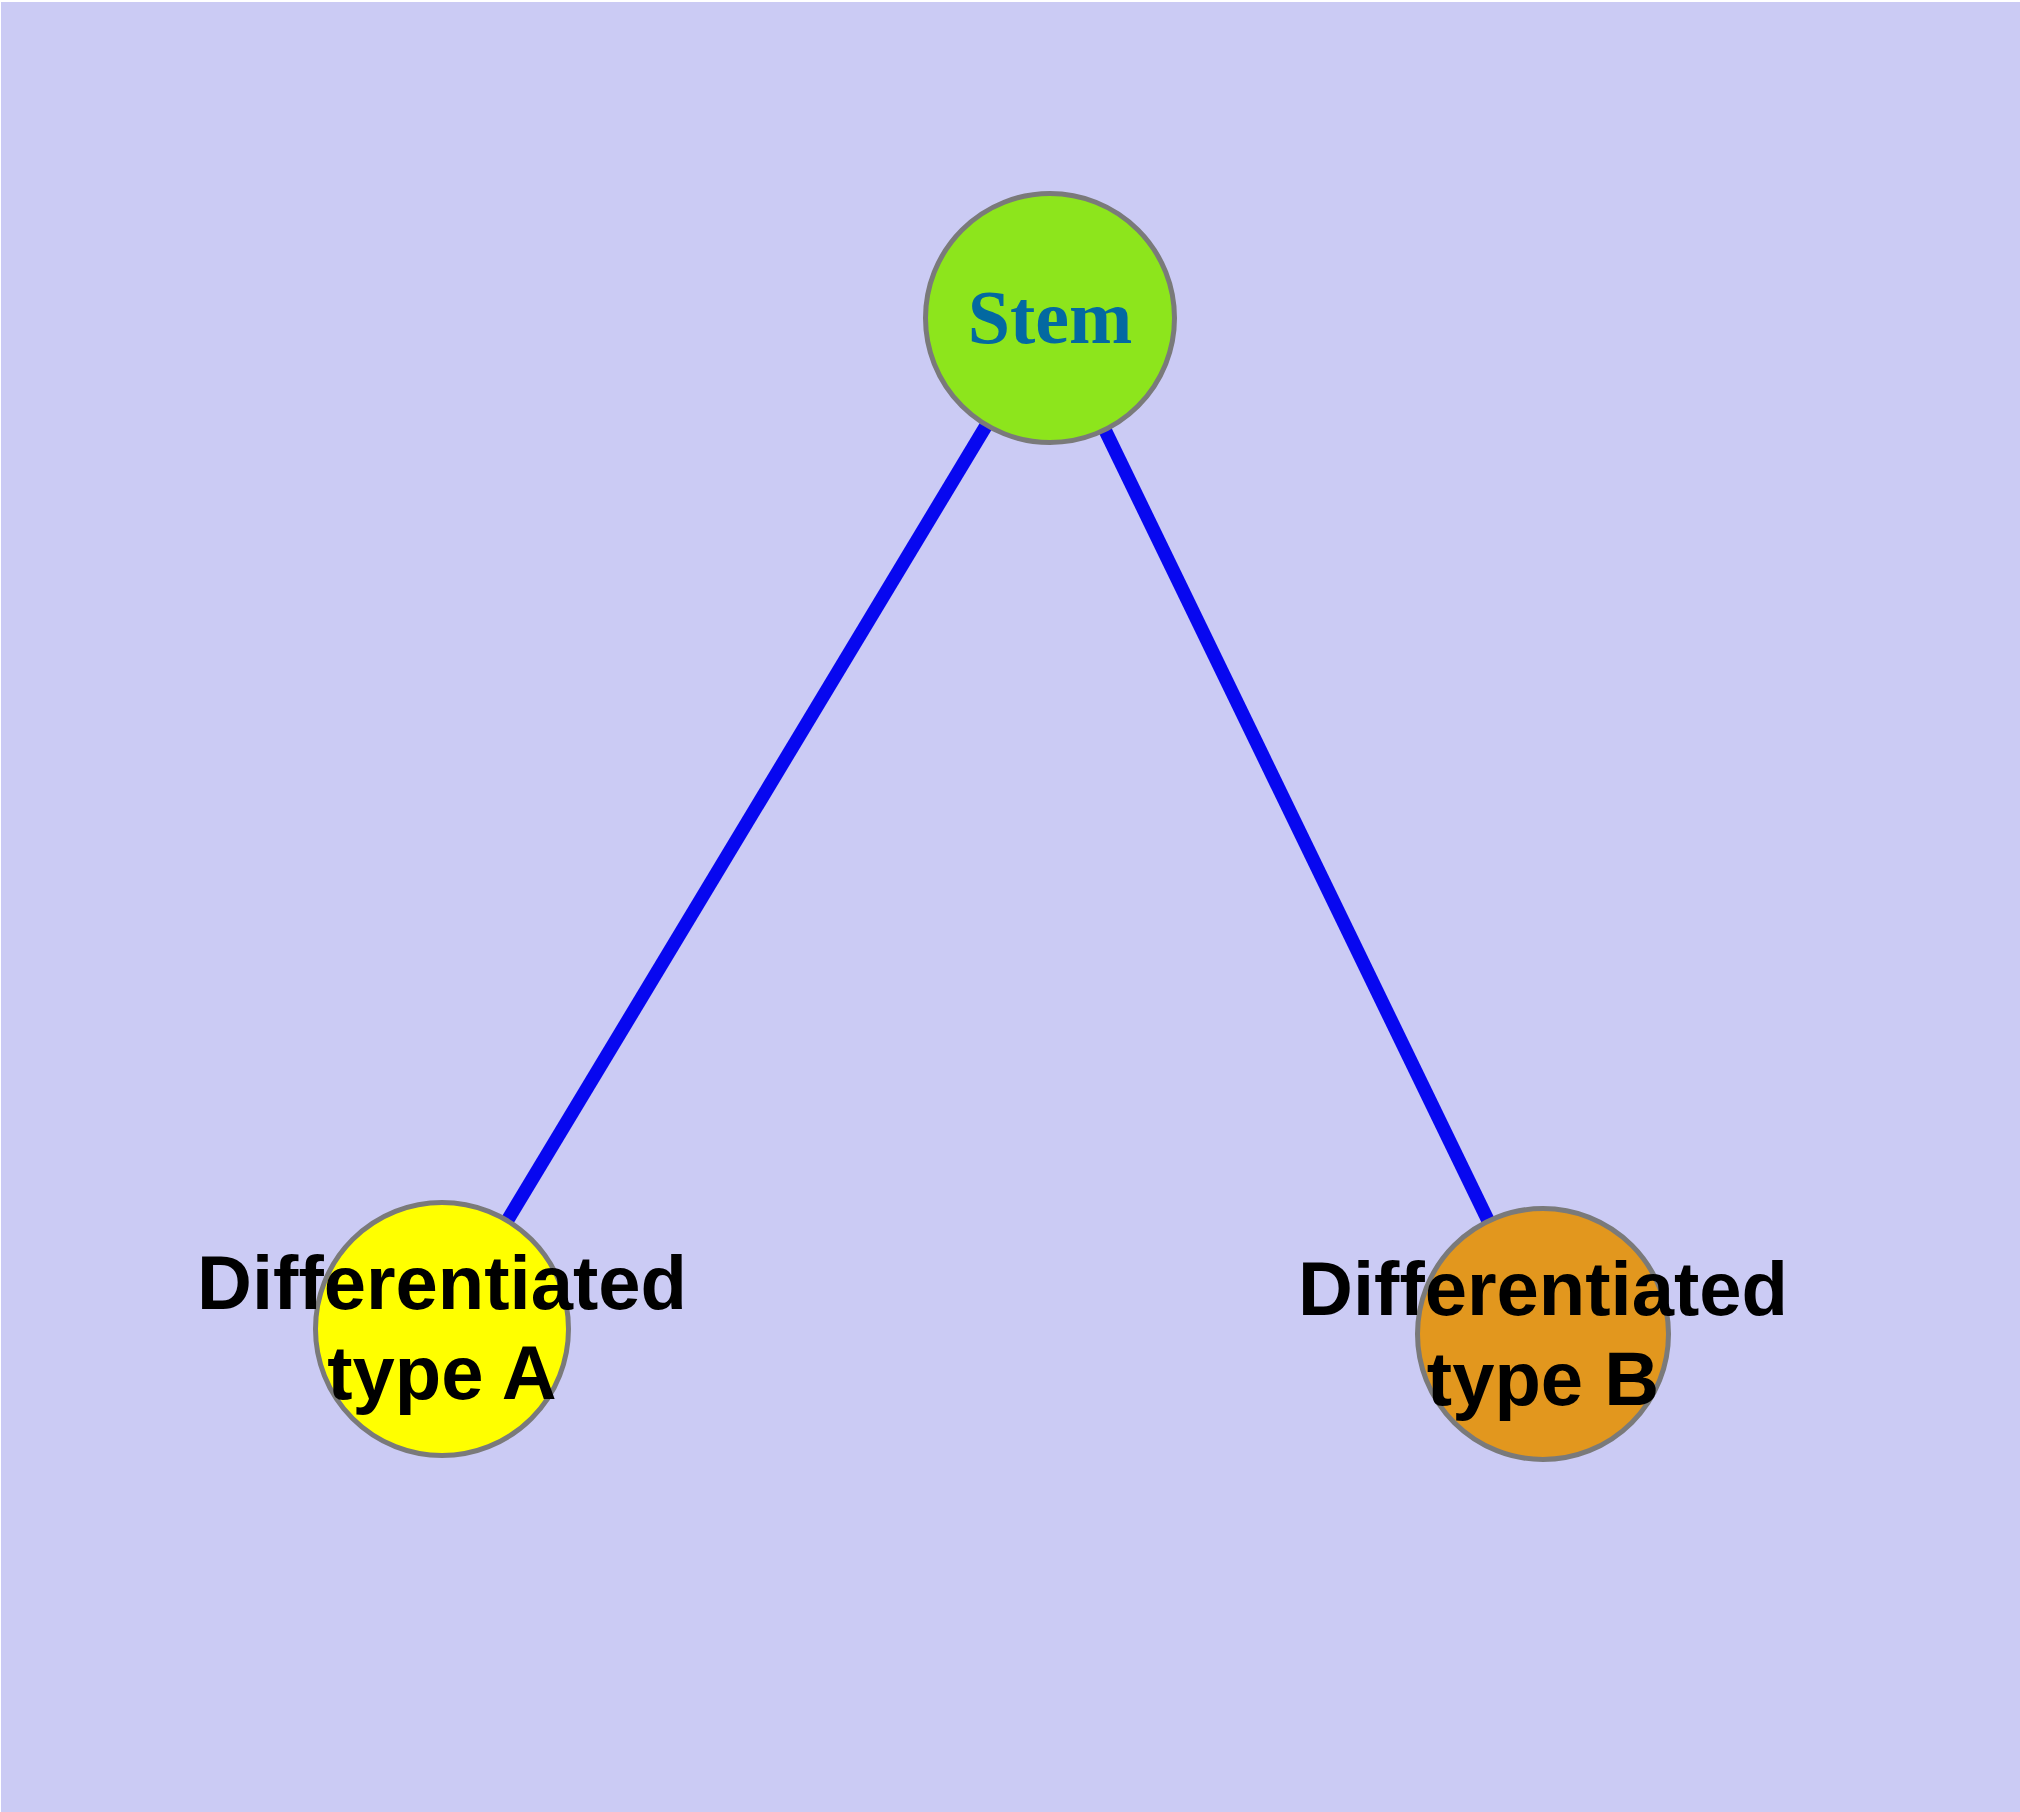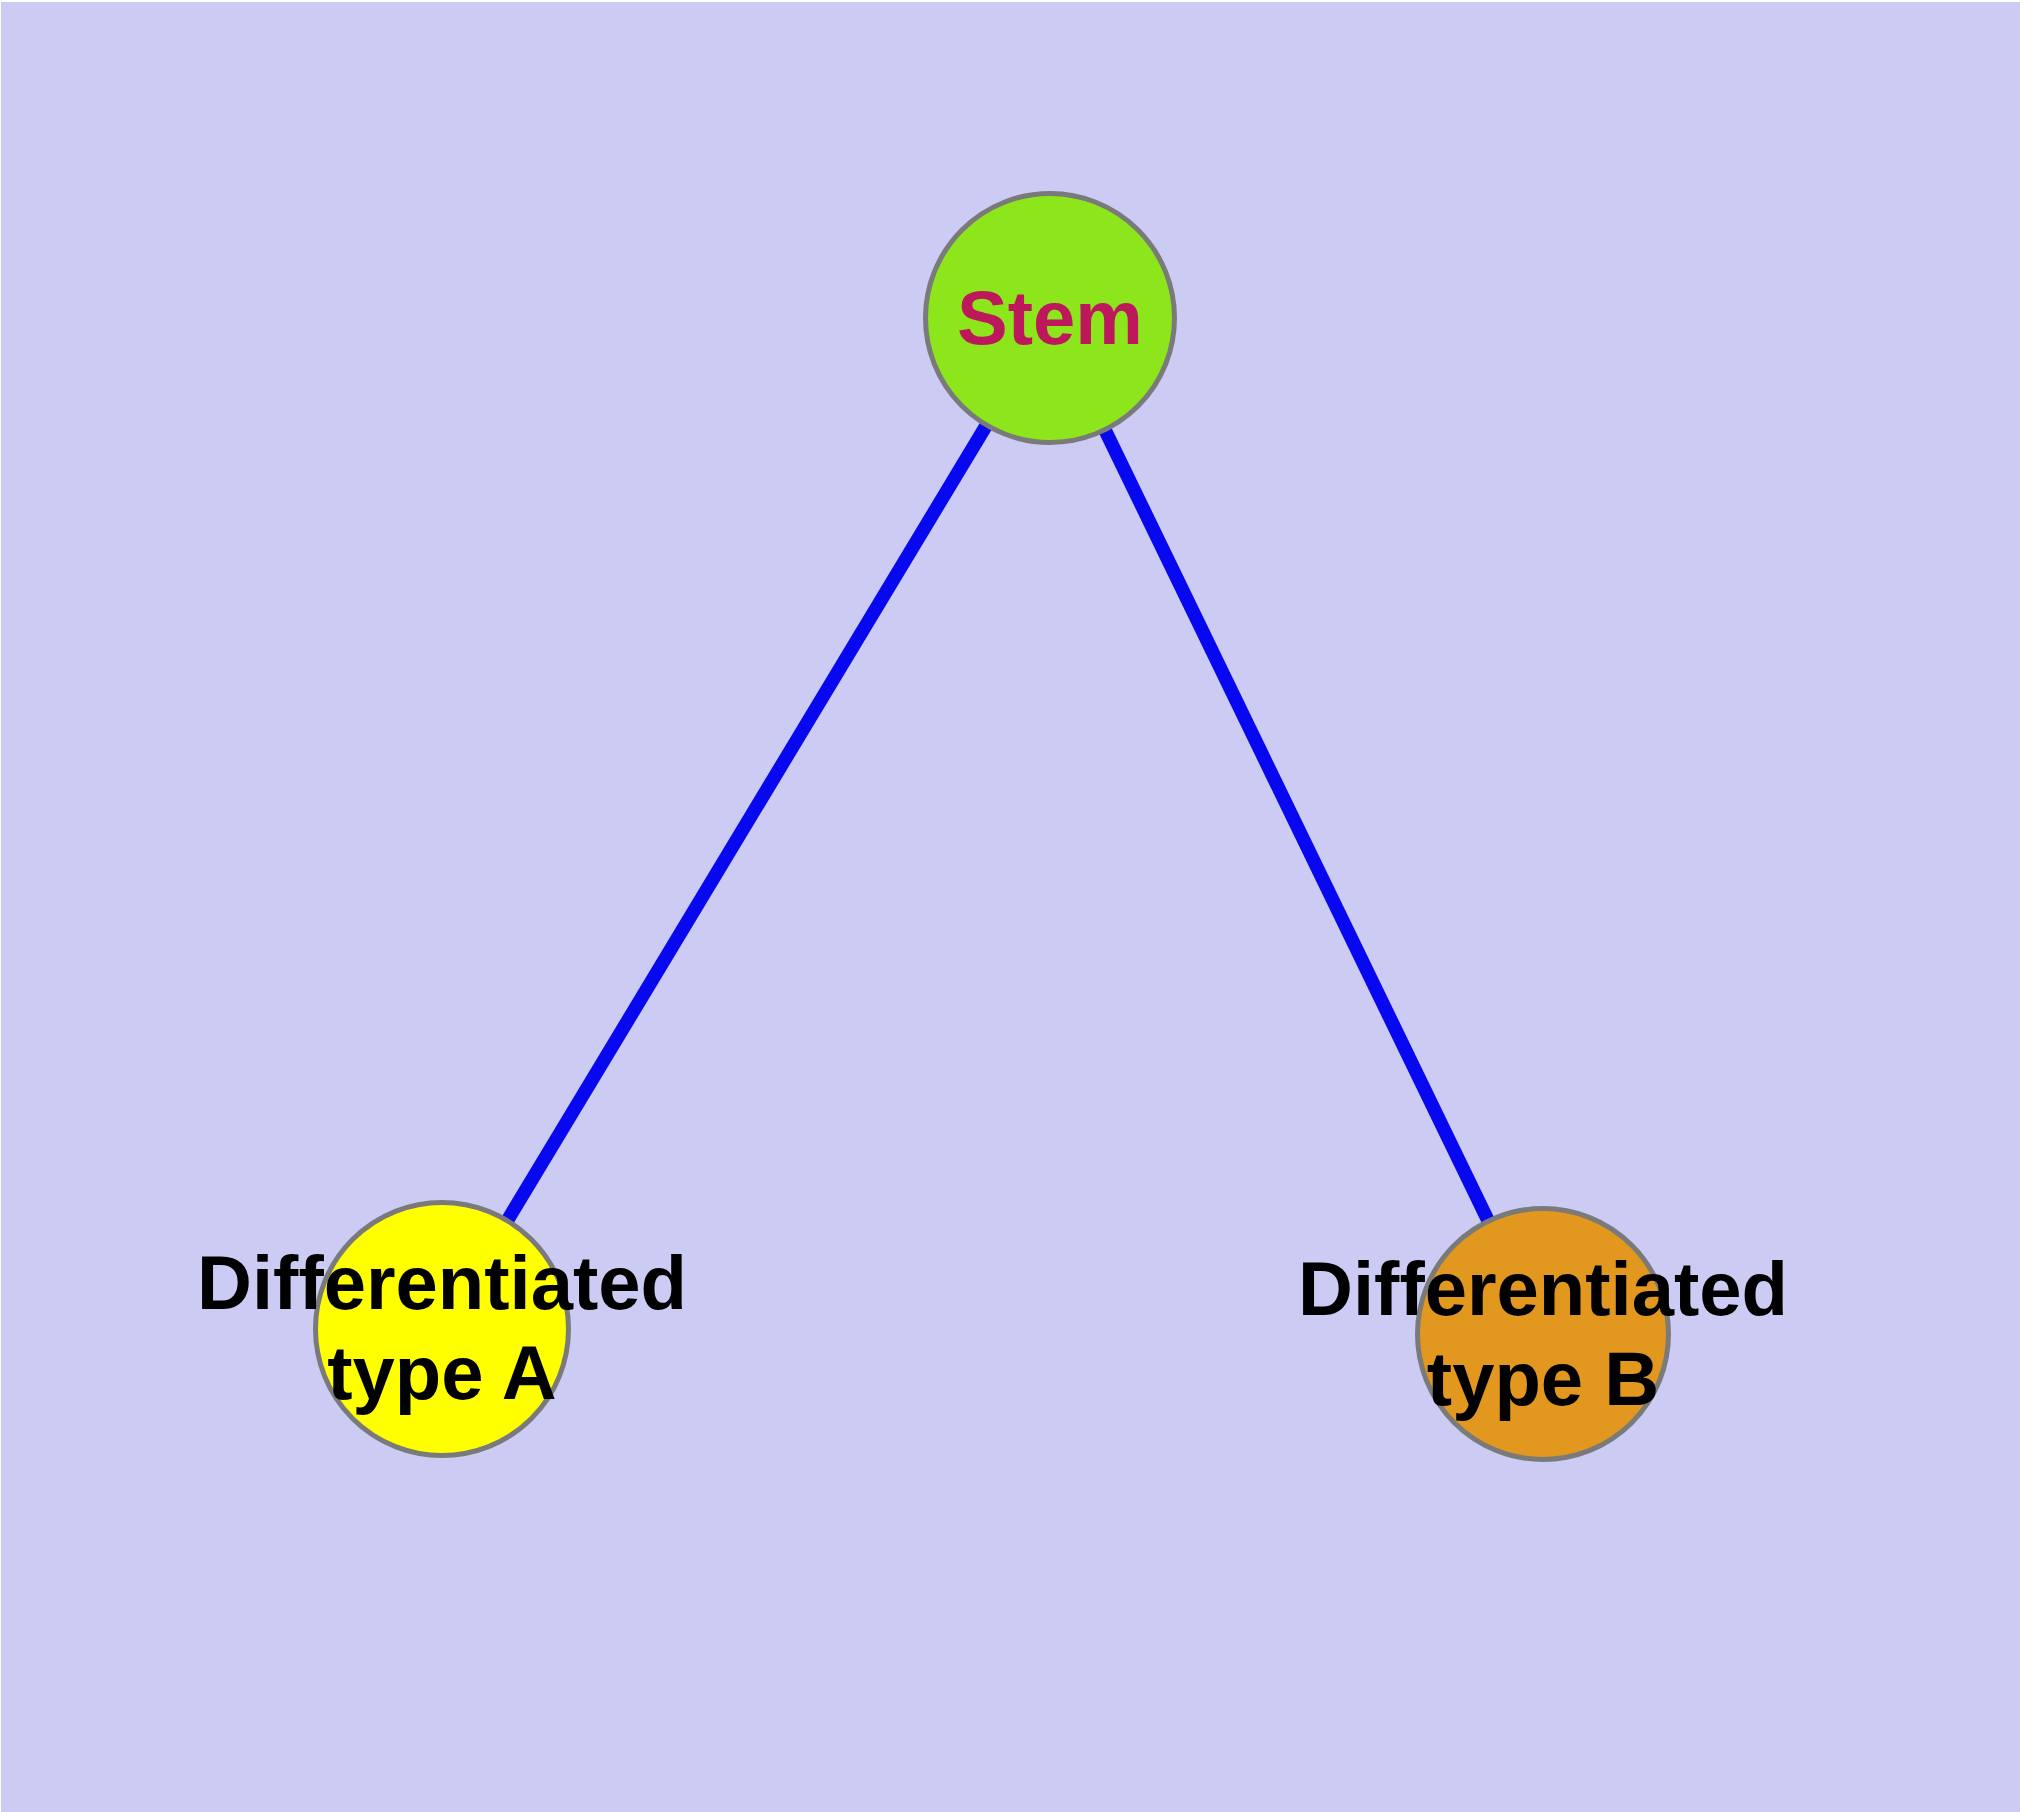--- a/index.html
+++ b/index.html
@@ -50,20 +50,20 @@
 
   <svg id="edges-layer" viewBox="0 0 2382 2135" width="2019" height="1810">
     <line x1="1238" y1="373" x2="520" y2="1565" stroke="#0707f0" stroke-width="16"></line>
     <line x1="1238" y1="373" x2="1819" y2="1572" stroke="#0707f0" stroke-width="16"></line>
   </svg>
 
   <div class="node" style="left: 922px; top: 189px; width: 254px; height: 254px; background: rgb(141, 229, 28); border: 5.1px solid rgb(122, 122, 122);"></div>
   <div class="node" style="left: 312px; top: 1198px; width: 258px; height: 258px; background: rgb(255, 255, 0); border: 5.1px solid rgb(122, 122, 122);"></div>
   <div class="node" style="left: 1414px; top: 1204px; width: 256px; height: 256px; background: rgb(226, 151, 30); border: 5.1px solid rgb(122, 122, 122);"></div>
 
-  <div class="node-label" style="left: 1049px; top: 316px; color: #be185d;">Stem</div>
+  <div class="node-label" style="left: 1049px; top: 316px; color: #0369a1; font-family: Liberation Serif, serif;">Stem</div>
   <div class="node-label" style="left: 441px; top: 1326px; color: rgb(0, 0, 0);">Differentiated
 type A</div>
   <div class="node-label" style="left: 1542px; top: 1332px; color: rgb(0, 0, 0);">Differentiated
 type B</div>
 
 </div>
 
 
 </body></html>

